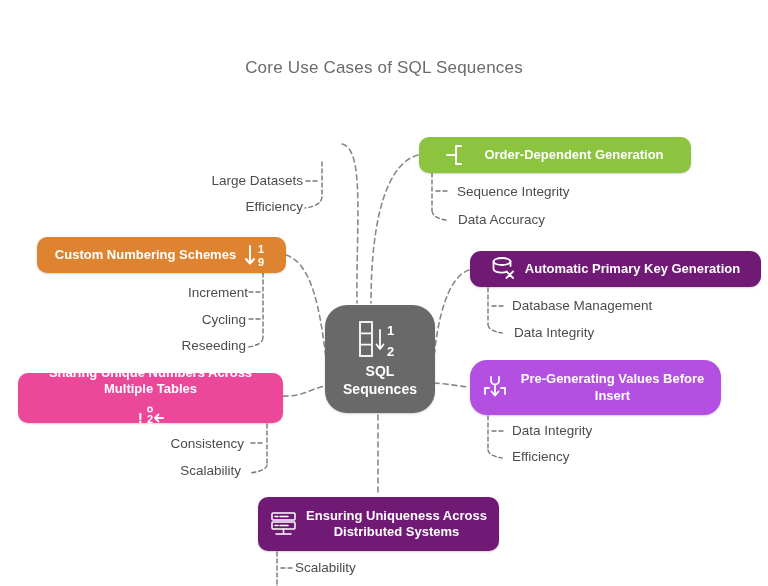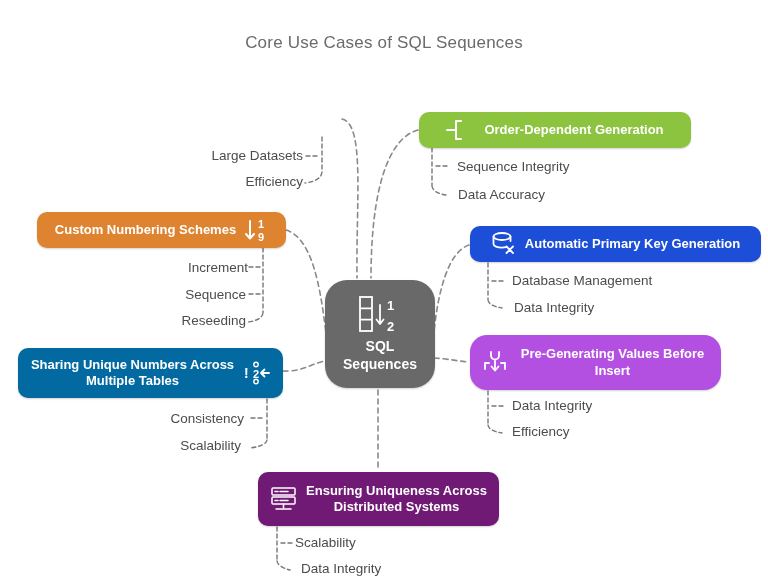--- a/index.html
+++ b/index.html
@@ -1,20 +1,20 @@
 <!DOCTYPE html>
 <html><head>
 <meta charset="utf-8">
 <style>
   html,body { margin:0; padding:0; }
   body {
     width:768px; height:586px; background:#ffffff; position:relative;
     font-family:"Liberation Sans", sans-serif; overflow:hidden;
   }
-  .canvas { position:absolute; inset:0; width:768px; height:420px; }
+  .canvas { position:absolute; inset:0; width:768px; height:420px;margin-top:25px; }
   svg.connectors { position:absolute; left:0; top:0; }
   .title {
     position:absolute; top:33px; left:0; width:768px; text-align:center;
     font-size:17px; color:#6b6b6b; letter-spacing:0.2px;
   }
   .node {
     position:absolute; display:flex; align-items:center; justify-content:center;
     gap:8px; color:#fff; font-weight:bold; font-size:13px; line-height:1.25;
     border-radius:10px; text-align:center; box-sizing:border-box; padding:5px 12px;
     box-shadow:0 1px 2px rgba(0,0,0,0.18);
@@ -105,21 +105,21 @@
         <g stroke="#fff" stroke-width="2" fill="none" stroke-linecap="round" stroke-linejoin="round">
           <path d="M6,4 V20"></path>
           <path d="M2,17 L6,21.5 L10,17"></path>
         </g>
         <text x="14" y="11" fill="#fff" font-size="11" font-weight="bold">1</text>
         <text x="14" y="24" fill="#fff" font-size="11" font-weight="bold">9</text>
       </svg>
     </span>
   </div>
 
-  <div class="node n-sharing" style="background-color: #0369a1;">
+  <div class="node n-sharing" style="background-color: #ec4899; flex-direction: column;">
     <span class="lbl">Sharing Unique Numbers Across Multiple Tables</span>
     <span class="icon">
       <svg width="28" height="26" viewBox="0 0 28 26">
         <text x="1" y="18" fill="#fff" font-size="14" font-weight="bold">!</text>
         <circle cx="13" cy="4.5" r="2.2" stroke="#fff" stroke-width="1.4" fill="none"></circle>
         <text x="10" y="17.5" fill="#fff" font-size="11" font-weight="bold">2</text>
         <circle cx="13" cy="21.5" r="2.2" stroke="#fff" stroke-width="1.4" fill="none"></circle>
         <g stroke="#fff" stroke-width="1.8" fill="none" stroke-linecap="round" stroke-linejoin="round">
           <path d="M26,13 H19"></path>
           <path d="M21.5,9.5 L18,13 L21.5,16.5"></path>
@@ -133,21 +133,21 @@
       <svg width="22" height="24" viewBox="0 0 22 24">
         <g stroke="#fff" stroke-width="2" fill="none" stroke-linecap="round" stroke-linejoin="round">
           <path d="M1,12 H9"></path>
           <path d="M15,3 H10 V21 H15"></path>
         </g>
       </svg>
     </span>
     <span class="lbl">Order-Dependent Generation</span>
   </div>
 
-  <div class="node n-autopk" style="background-color: #1d4ed8;">
+  <div class="node n-autopk" style="background-color: #701a75; border-radius: 11px;">
     <span class="icon">
       <svg width="26" height="26" viewBox="0 0 26 26">
         <g stroke="#fff" stroke-width="1.8" fill="none" stroke-linecap="round">
           <ellipse cx="11" cy="5.5" rx="8.5" ry="3.5"></ellipse>
           <path d="M2.5,5.5 V13 c0,2 3.8,3.6 8.5,3.6 c1.4,0 2.8,-0.15 4,-0.45"></path>
           <path d="M19.5,5.5 V10"></path>
           <path d="M15.5,15.5 L22,22 M22,15.5 L15.5,22"></path>
         </g>
       </svg>
     </span>
@@ -180,21 +180,21 @@
           <path d="M6,23 H21"></path>
         </g>
       </svg>
     </span>
     <span class="lbl">Ensuring Uniqueness Across Distributed Systems</span>
   </div>
 
   <div class="sub s-large-datasets">Large Datasets</div>
   <div class="sub s-bulk-eff">Efficiency</div>
   <div class="sub s-increment">Increment</div>
-  <div class="sub s-cycling">Sequence</div>
+  <div class="sub s-cycling">Cycling</div>
   <div class="sub s-reseeding">Reseeding</div>
   <div class="sub s-consistency">Consistency</div>
   <div class="sub s-sharing-scal">Scalability</div>
   <div class="sub s-seq-integrity">Sequence Integrity</div>
   <div class="sub s-data-accuracy">Data Accuracy</div>
   <div class="sub s-db-mgmt">Database Management</div>
   <div class="sub s-autopk-di">Data Integrity</div>
   <div class="sub s-pregen-di">Data Integrity</div>
   <div class="sub s-pregen-eff">Efficiency</div>
   <div class="sub s-unique-scal">Scalability</div>

